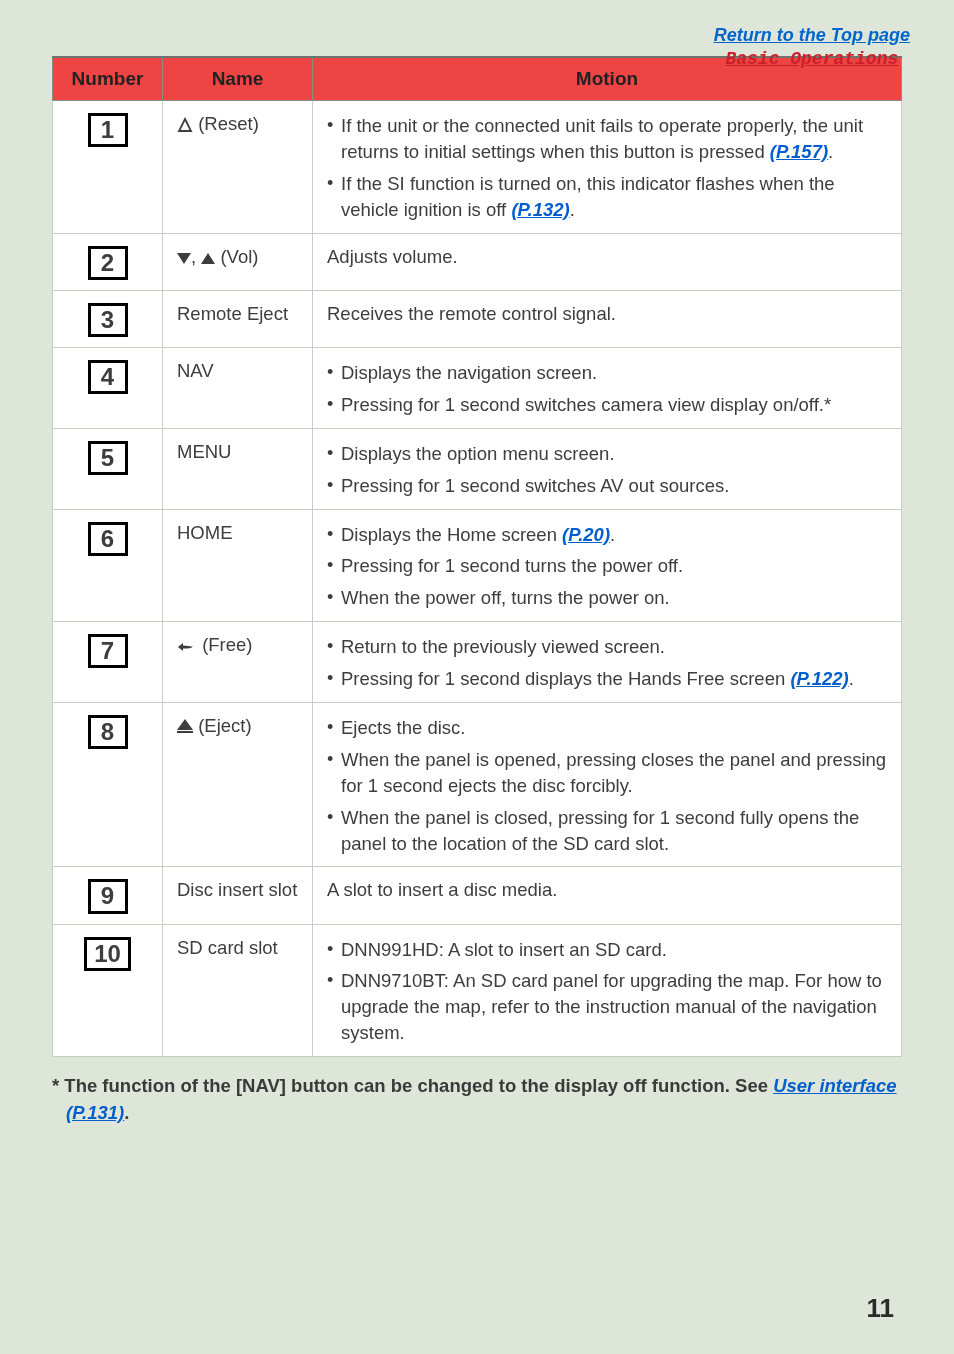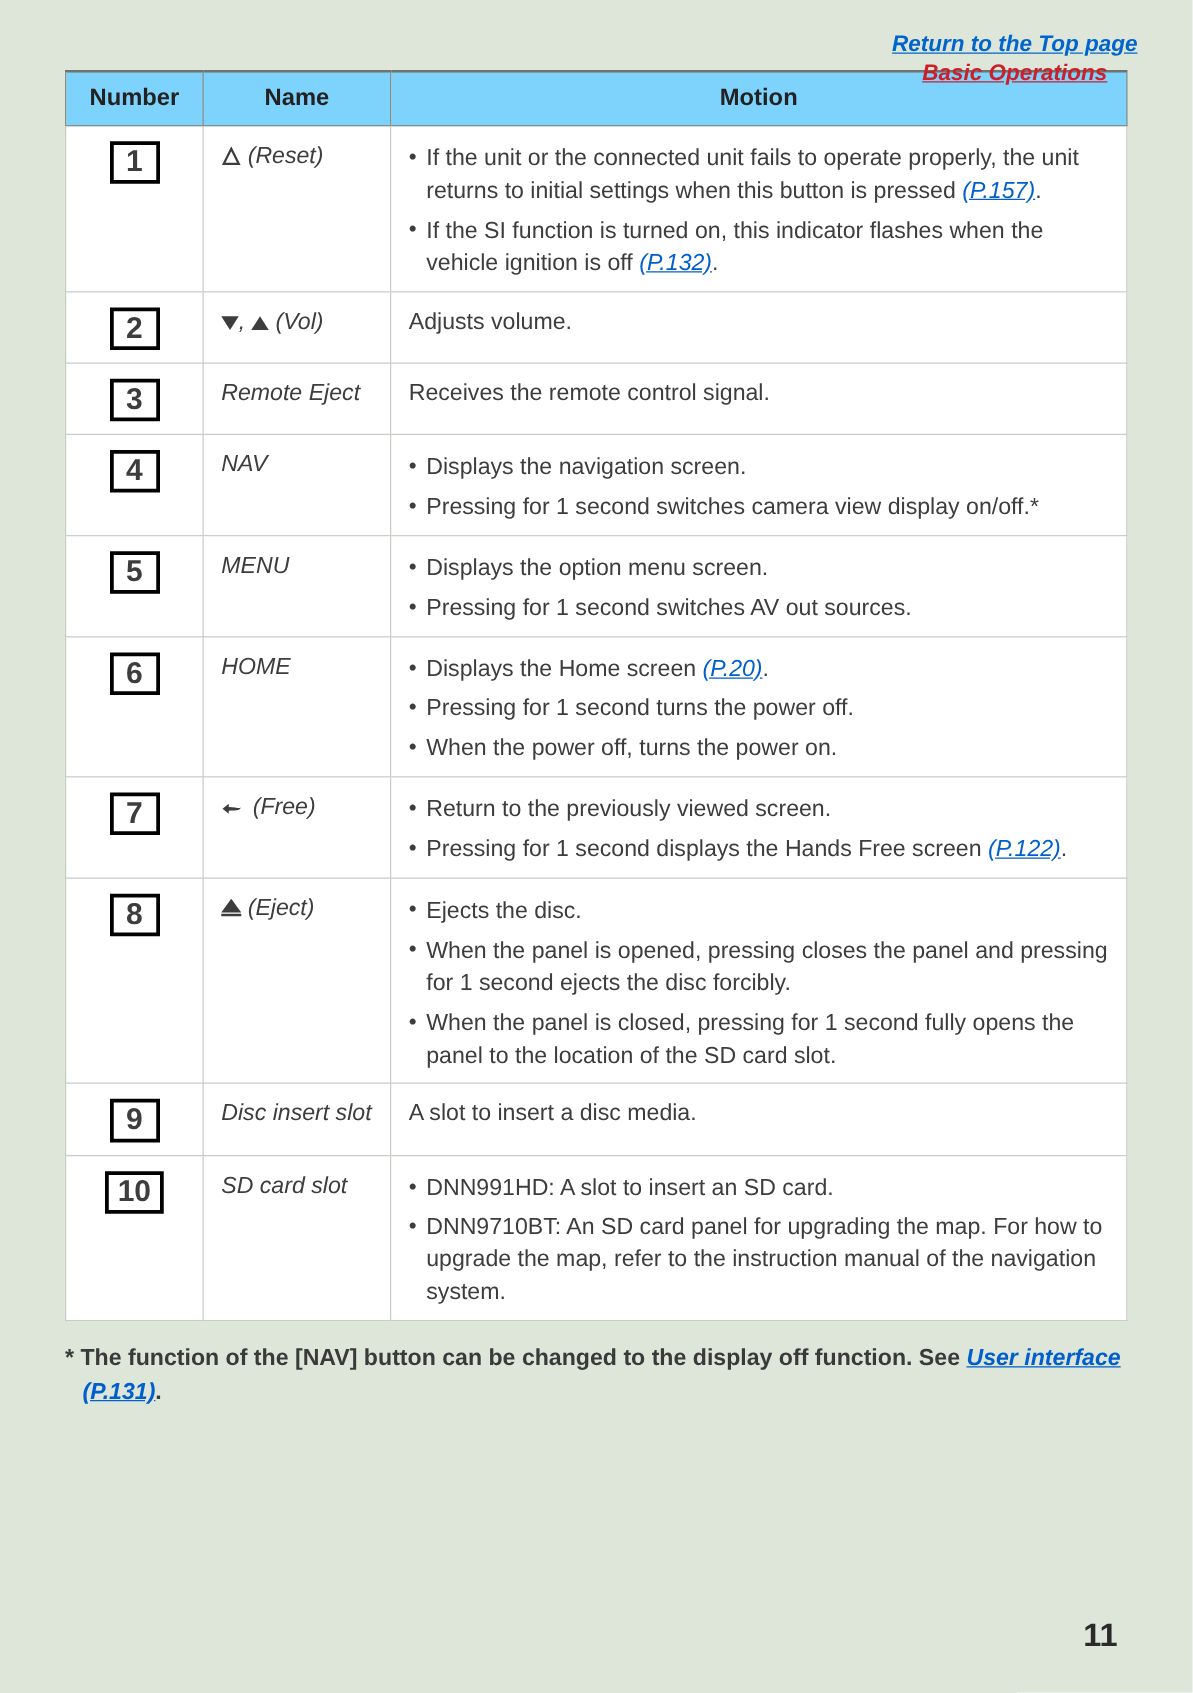--- a/index.html
+++ b/index.html
@@ -15,34 +15,34 @@
     position: absolute;
     top: 24px;
     right: 44px;
     text-align: center;
     font-weight: 700;
     font-style: italic;
     font-size: 18px;
     line-height: 1.25;
   }
   .link-blue { color: #0066cc; text-decoration: underline; }
-  .link-red  { color: #cc1f2a; text-decoration: underline; }
+  .link-red  { color: #cc1f2a; text-decoration: underline; font-family: Liberation Mono, monospace; }
 
   table {
     border-collapse: collapse;
     width: 100%;
     background: #ffffff;
     table-layout: fixed;
   }
   col.c-num  { width: 110px; }
   col.c-name { width: 150px; }
   col.c-mot  { }
 
   th {
-    background: #7dd3fc;
+    background: #ef4444;
     font-weight: 700;
     font-size: 19px;
     padding: 10px 8px;
     border: 1px solid #8a8f88;
     border-top: 2px solid #6f746e;
     text-align: center;
     color: #222;
   }
   td {
     border: 1px solid #c8cdc6;
@@ -60,32 +60,32 @@
   .num-box {
     display: inline-block;
     border: 3.5px solid #000;
     min-width: 40px;
     padding: 1px 7px 2px;
     font-weight: 900;
     font-size: 24px;
     line-height: 1.05;
     font-family: Arial, sans-serif;
   }
-  td.name-cell { color: #3d3d3d; font-style: italic; }
+  td.name-cell { color: #3d3d3d; }
 
   .bullets { list-style: none; padding: 0; margin: 0; }
   .bullets > li { position: relative; padding-left: 14px; margin: 2px 0 6px; }
   .bullets > li::before {
     content: "•"; position: absolute; left: 0; top: 0;
     font-size: 18px; color: #3d3d3d;
   }
   .bullets > li:last-child { margin-bottom: 0; }
   .sub-indent { display: block; }
 
-  .ref { color: #005fcc; font-weight: 400; font-style: italic; text-decoration: underline; }
+  .ref { color: #005fcc; font-weight: 700; font-style: italic; text-decoration: underline; }
 
   .footnote {
     margin-top: 16px;
     font-size: 18.5px;
     font-weight: 700;
     line-height: 1.45;
     padding-left: 14px;
     text-indent: -14px;
   }
   .footnote .ref { color: #005fcc; font-weight: 700; }

